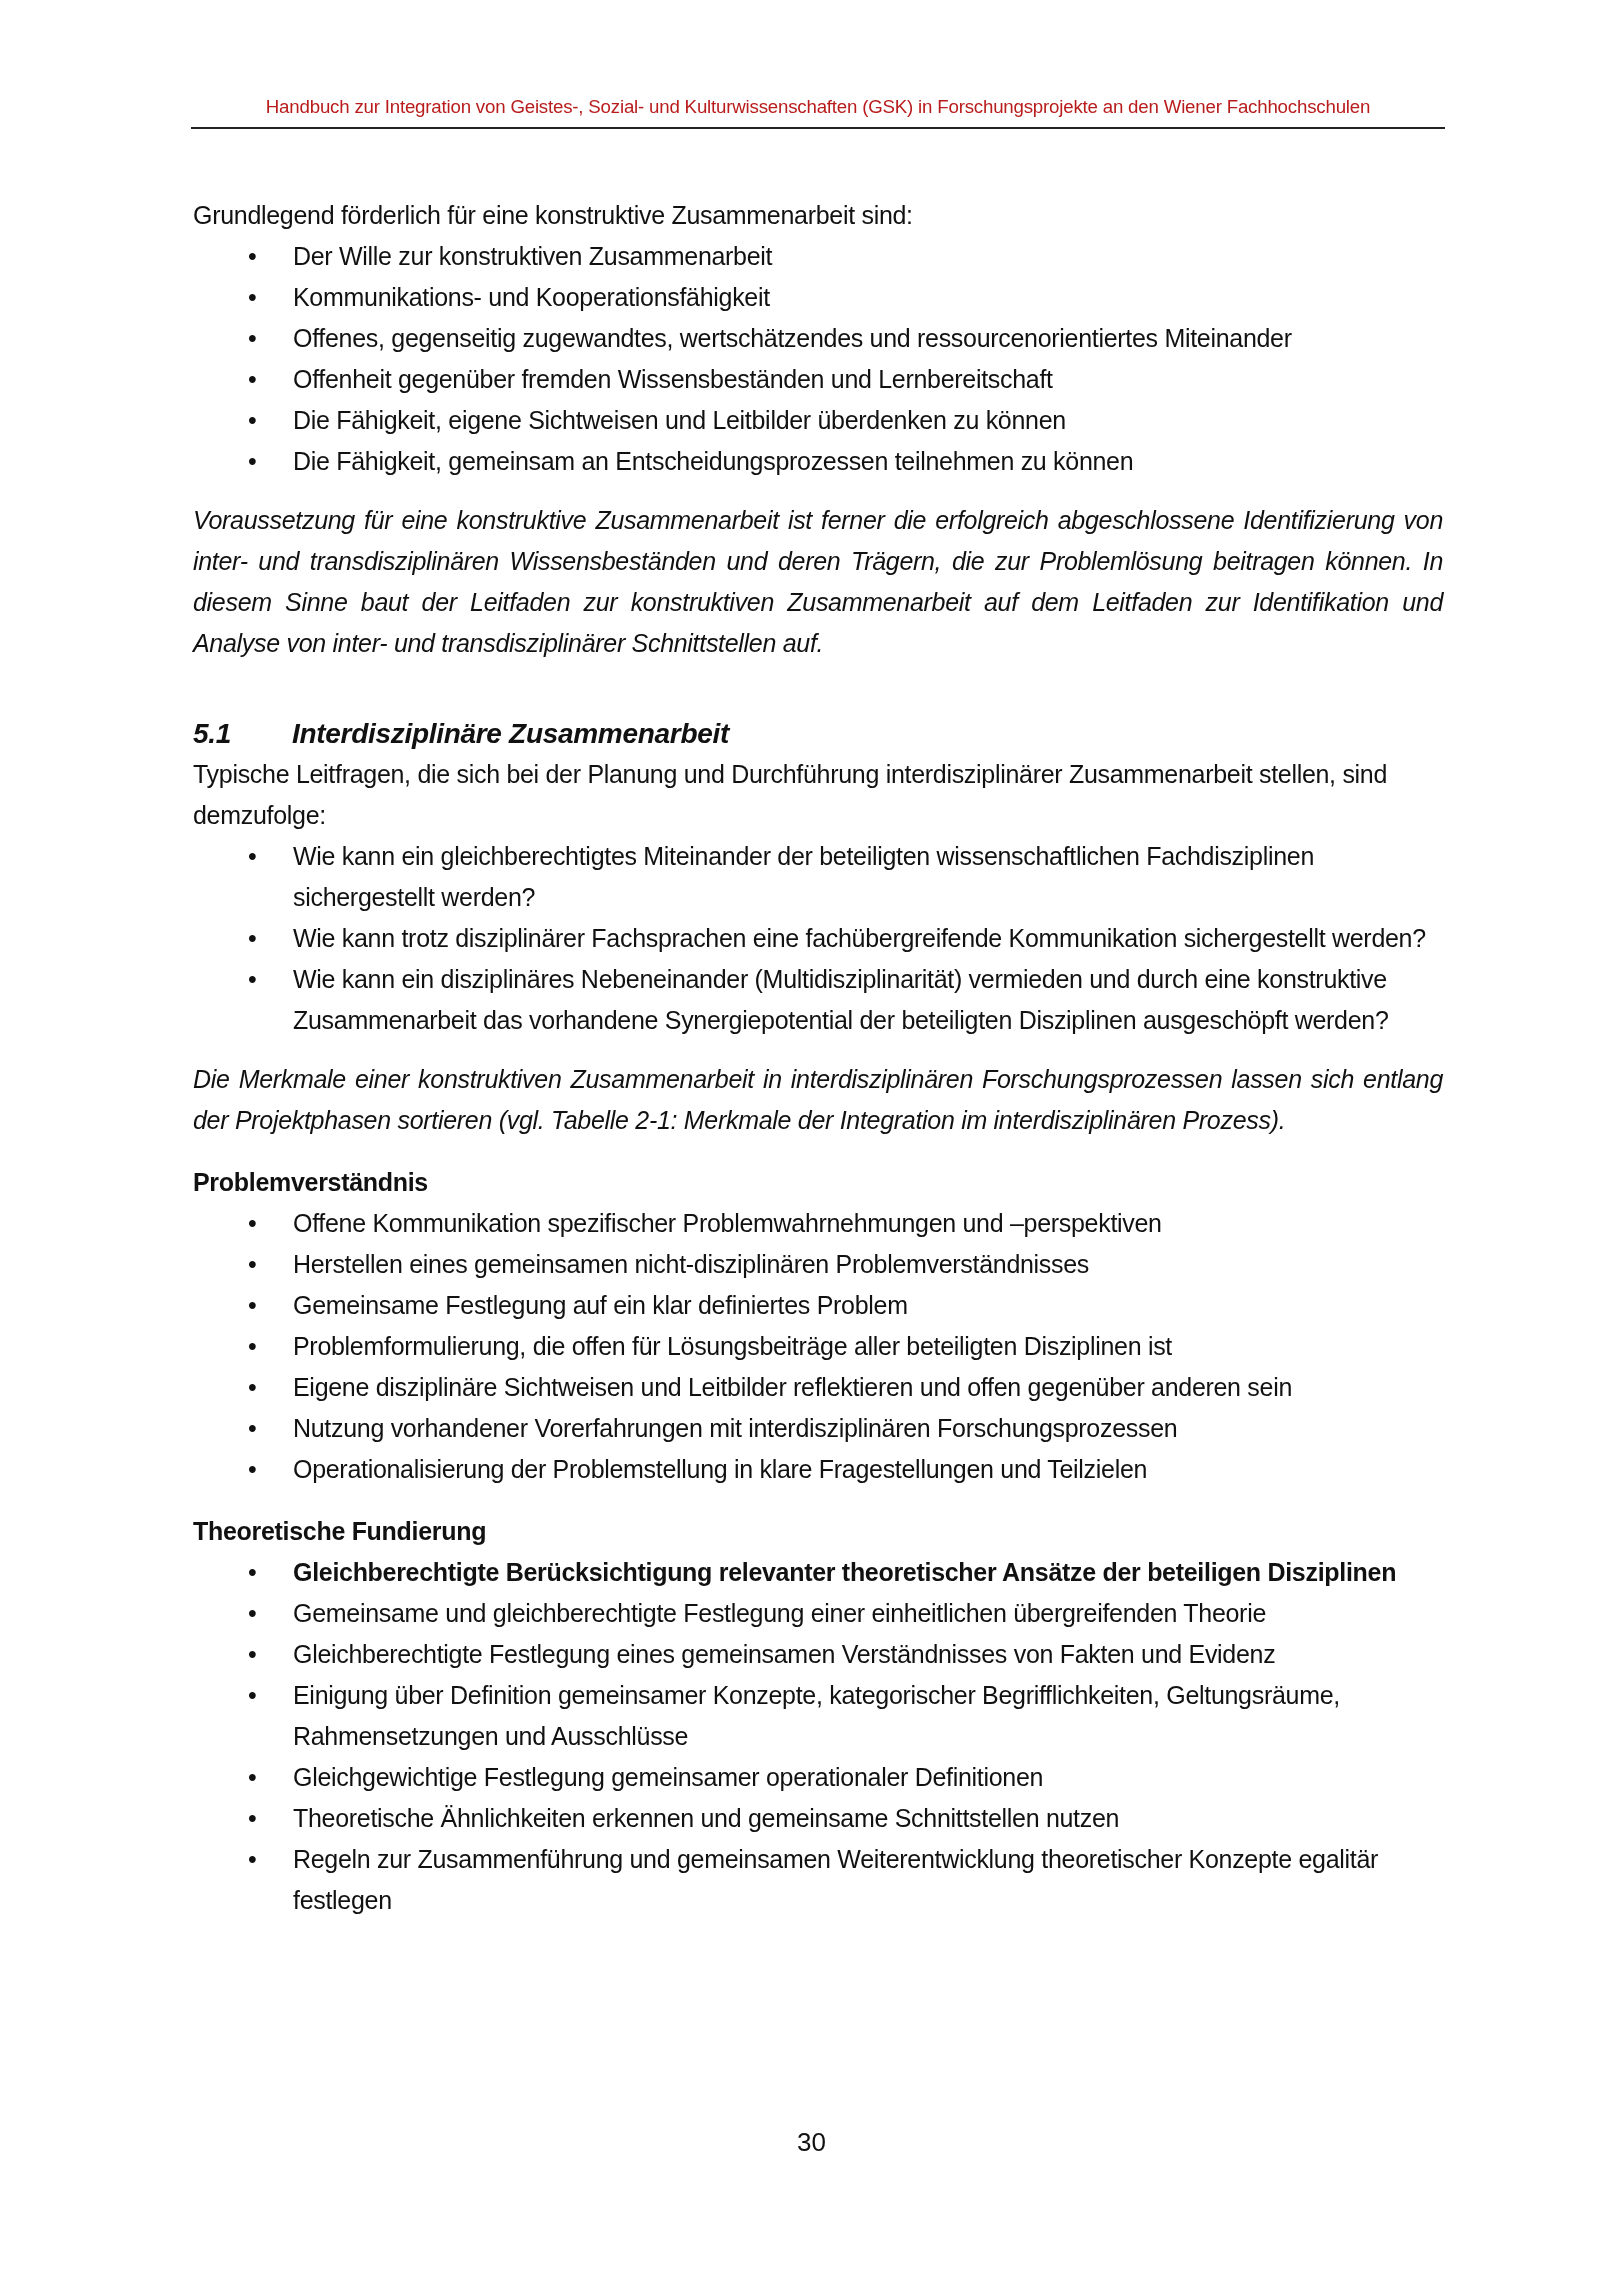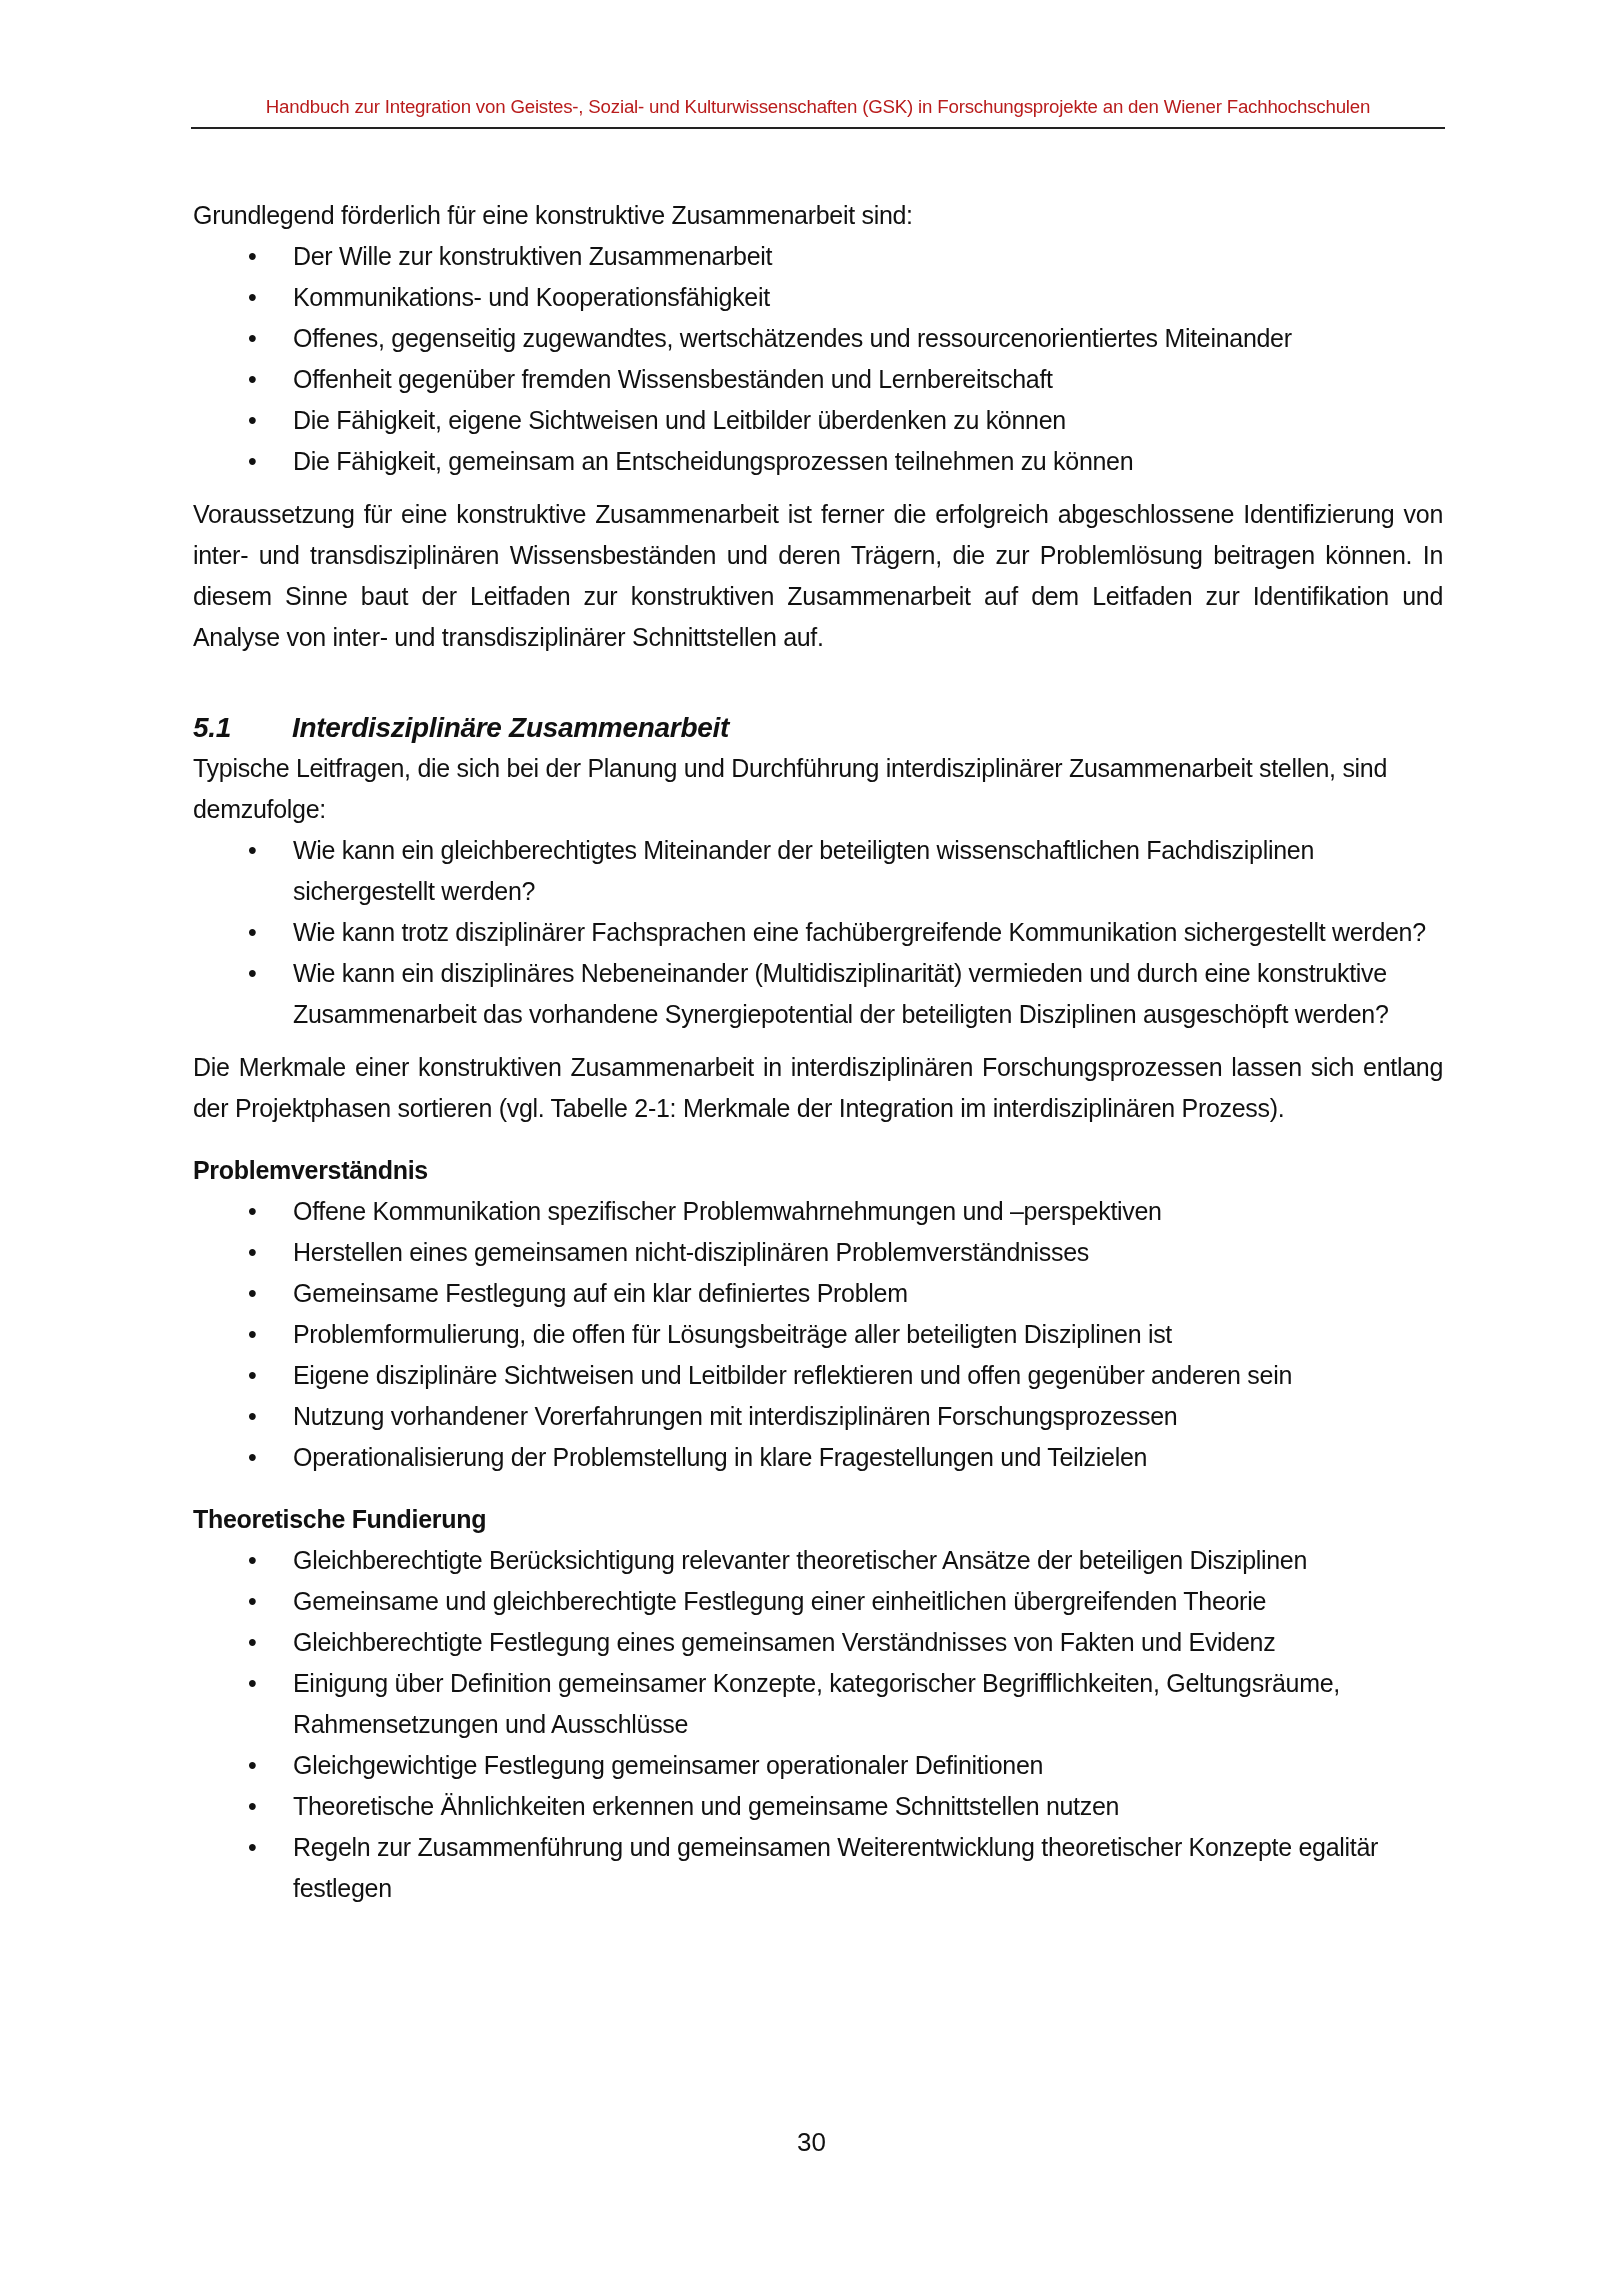--- a/index.html
+++ b/index.html
@@ -20,21 +20,21 @@
     font-size: 25px; line-height: 41px; letter-spacing: -0.3px;
   }
   p { margin: 0; }
   .justify { text-align: justify; text-align-last: left; }
   ul.blist { list-style: none; margin: 0; padding: 0; }
   ul.blist li { position: relative; padding-left: 100px; }
   ul.blist li .bullet {
     position: absolute; left: 55px; top: 0; font-size: 25px;
   }
   .mt-intro-list { margin-top: 21px; }
-  .para-gap { margin-top: 12px; }
+  .para-gap { margin-top: 18px; font-style: italic; }
   h2.section {
     margin: 0; margin-top: 49px; font-size: 28px; font-weight: bold; line-height: 41px;
     display: flex;
     font-style: italic;
   }
   h2.section .num { width: 99px; }
   .subhead { font-weight: bold; margin-top: 21px; line-height: 41px; }
   .page-number {
     position: absolute; left: 0; width: 1623px; top: 2127px; text-align: center;
     font-size: 26px;
@@ -82,21 +82,21 @@
       <li><span class="bullet">•</span><span>Herstellen eines gemeinsamen nicht-disziplinären Problemverständnisses</span></li>
       <li><span class="bullet">•</span><span>Gemeinsame Festlegung auf ein klar definiertes Problem</span></li>
       <li><span class="bullet">•</span><span>Problemformulierung, die offen für Lösungsbeiträge aller beteiligten Disziplinen ist</span></li>
       <li><span class="bullet">•</span><span>Eigene disziplinäre Sichtweisen und Leitbilder reflektieren und offen gegenüber anderen sein</span></li>
       <li><span class="bullet">•</span><span>Nutzung vorhandener Vorerfahrungen mit interdisziplinären Forschungsprozessen</span></li>
       <li><span class="bullet">•</span><span>Operationalisierung der Problemstellung in klare Fragestellungen und Teilzielen</span></li>
     </ul>
 
     <div class="subhead">Theoretische Fundierung</div>
     <ul class="blist">
-      <li><span class="bullet">•</span><span lang="de" style="hyphens:auto;">Gleichberechtigte Berücksichtigung relevanter theoretischer Ansätze der beteiligen Disziplinen</span></li>
+      <li><span class="bullet">•</span><span lang="de" style="hyphens:auto;font-weight:bold;">Gleichberechtigte Berücksichtigung relevanter theoretischer Ansätze der beteiligen Disziplinen</span></li>
       <li><span class="bullet">•</span><span>Gemeinsame und gleichberechtigte Festlegung einer einheitlichen übergreifenden Theorie</span></li>
       <li><span class="bullet">•</span><span>Gleichberechtigte Festlegung eines gemeinsamen Verständnisses von Fakten und Evidenz</span></li>
       <li><span class="bullet">•</span><span lang="de" style="hyphens:auto;">Einigung über Definition gemeinsamer Konzepte, kategorischer Begrifflichkeiten, Geltungsräume, Rahmensetzungen und Ausschlüsse</span></li>
       <li><span class="bullet">•</span><span>Gleichgewichtige Festlegung gemeinsamer operationaler Definitionen</span></li>
       <li><span class="bullet">•</span><span>Theoretische Ähnlichkeiten erkennen und gemeinsame Schnittstellen nutzen</span></li>
       <li><span class="bullet">•</span><span>Regeln zur Zusammenführung und gemeinsamen Weiterentwicklung theoretischer Konzepte egalitär festlegen</span></li>
     </ul>
   </div>
 
   <div class="page-number">30</div>

